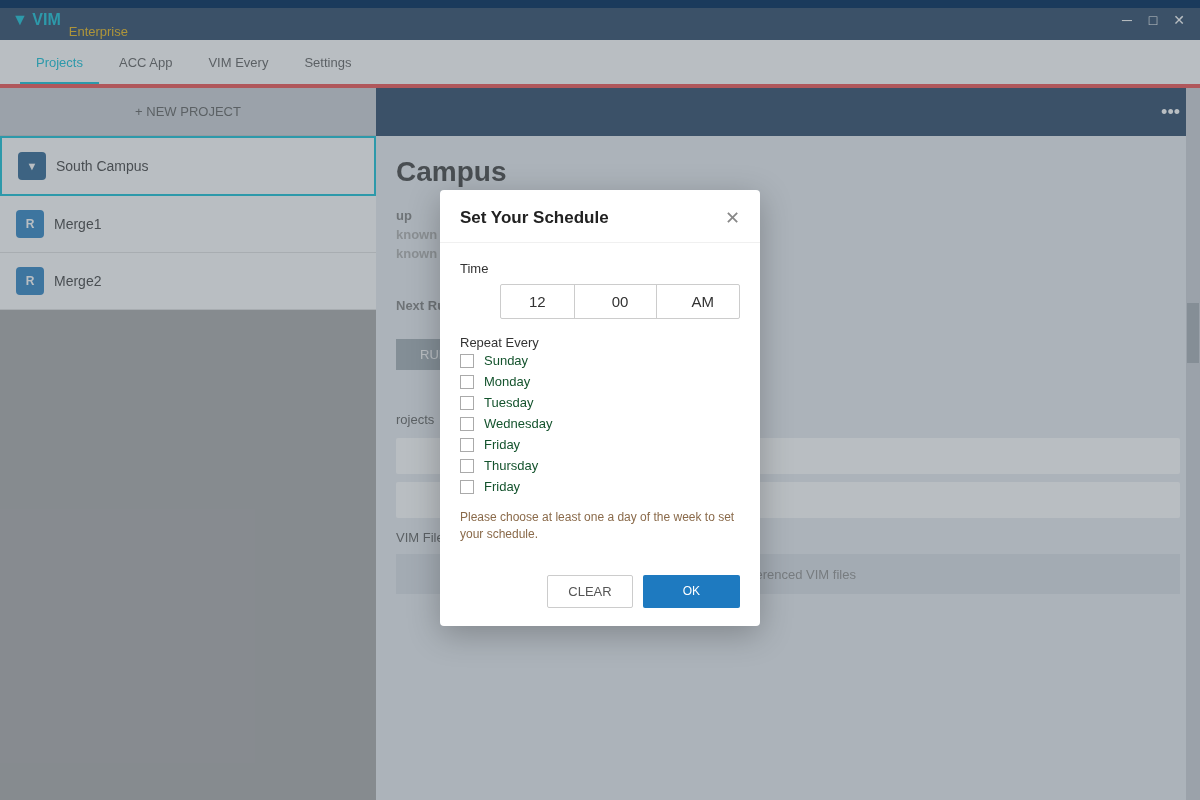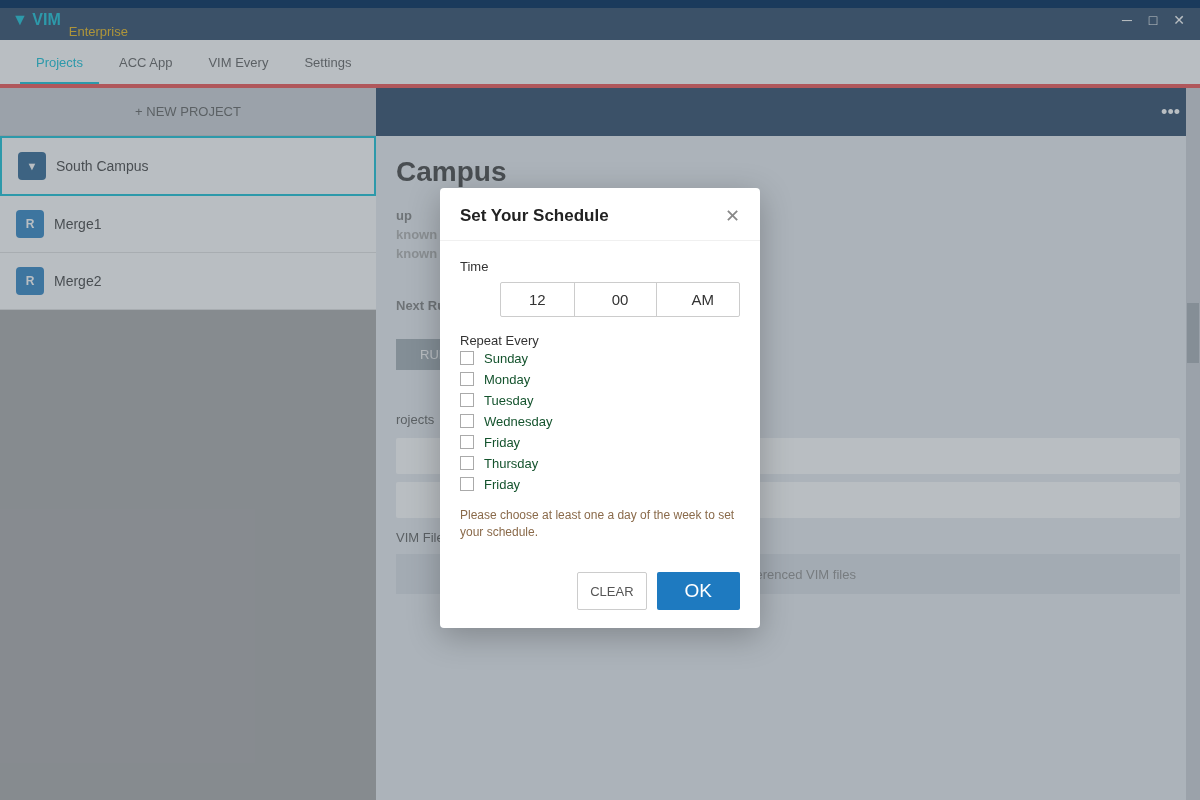--- a/index.html
+++ b/index.html
@@ -253,31 +253,31 @@
       line-height: 1.4;
     }
 
     .dialog-footer {
       display: flex;
       gap: 10px;
       justify-content: flex-end;
       padding: 0 20px 18px 20px;
     }
     .btn-clear {
-      padding: 8px 12px;
+      padding: 8px 20px;
       font-size: 13px;
       border: 1px solid #ccc;
       background: white;
       color: #555;
       cursor: pointer;
       border-radius: 2px;
     }
     .btn-ok {
-      padding: 8px 28px;
-      font-size: 19px;
+      padding: 8px 40px;
+      font-size: 12px;
       border: none;
       background: #1e7ac0;
       color: white;
       cursor: pointer;
       border-radius: 2px;
     }
   </style>
 </head>
 <body>
 

